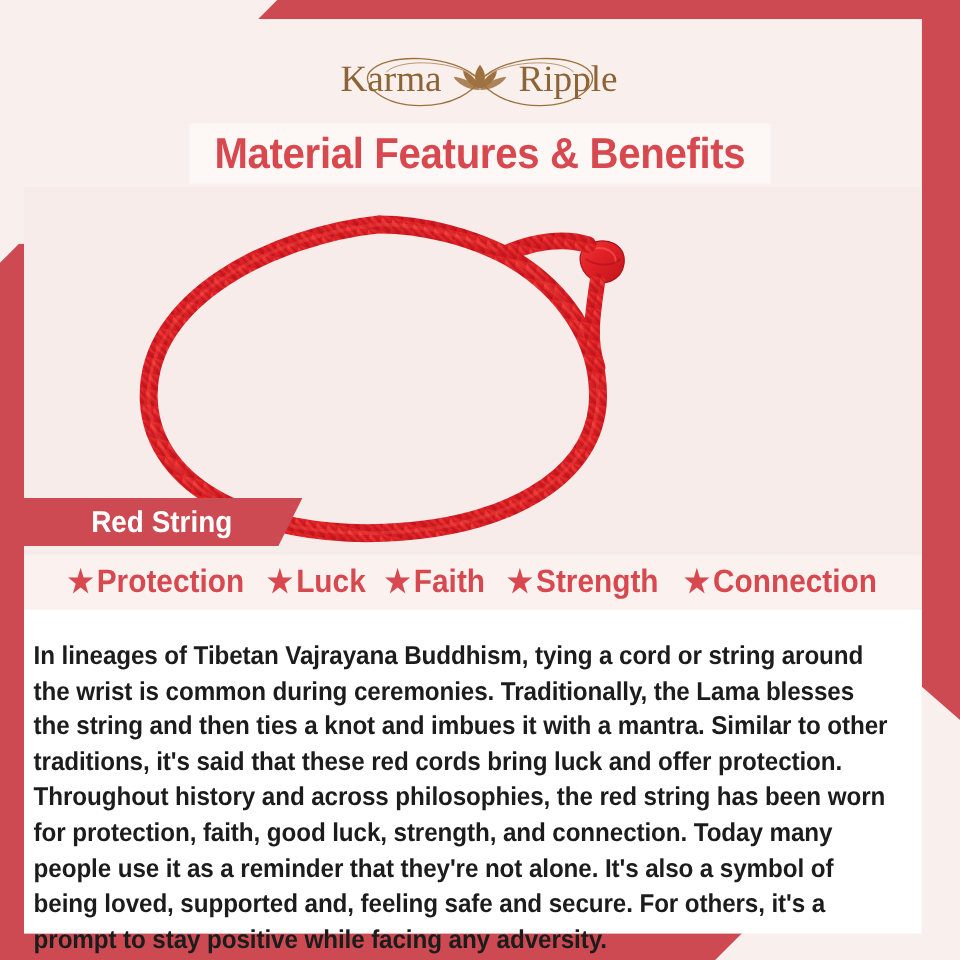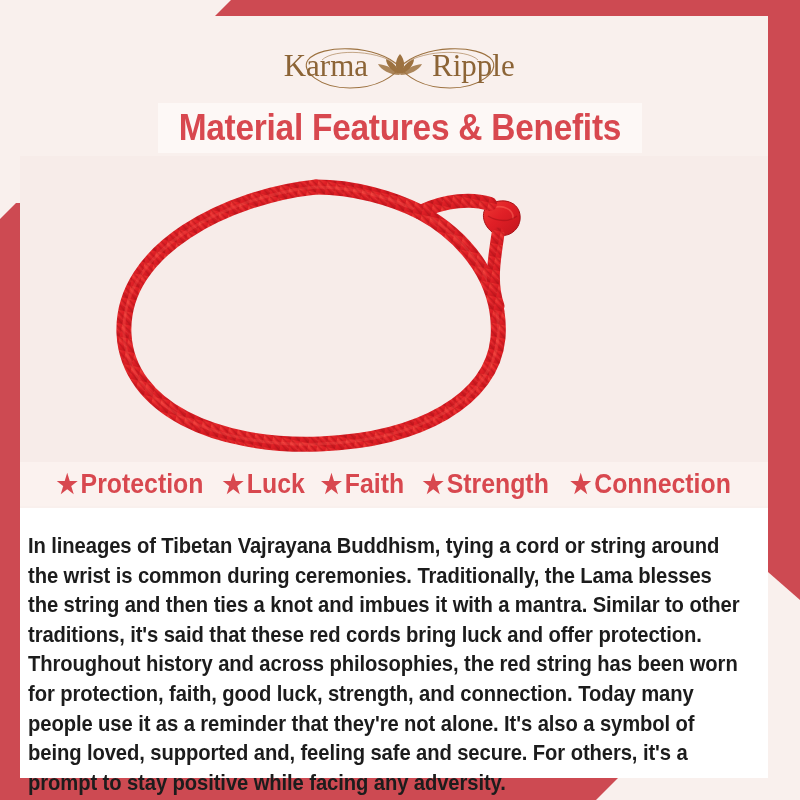--- a/index.html
+++ b/index.html
@@ -212,20 +212,23 @@
       <g>
         <path d="M470 48 C 486 40, 502 48, 500 64 C 498 78, 482 84, 472 76 C 462 68, 460 54, 470 48 Z" fill="url(#cordg)" stroke="#a81117" stroke-width="1"></path>
         <path d="M472 52 C 484 48, 494 54, 493 63" fill="none" stroke="#ff6b5e" stroke-width="1.6" opacity="0.5"></path>
         <path d="M468 60 C 478 66, 490 66, 497 60" fill="none" stroke="#a81117" stroke-width="1.4" opacity="0.6"></path>
         <path d="M400 56 C 426 44, 452 42, 470 48" fill="none" stroke="url(#braid)" stroke-width="14" stroke-linecap="round"></path>
         <path d="M478 78 C 474 104, 470 128, 478 150" fill="none" stroke="url(#braid)" stroke-width="13" stroke-linecap="round"></path>
       </g>
     </svg>
   </div>
 
+  <div class="name-banner">
+    <span class="name-banner-text">Red String</span>
+  </div>
 
   <div class="benefits">
     <span class="benefit">
       <span class="star">★</span>
       <span>Protection</span>
     </span>
     <span class="benefit">
       <span class="star">★</span>
       <span>Luck</span>
     </span>

